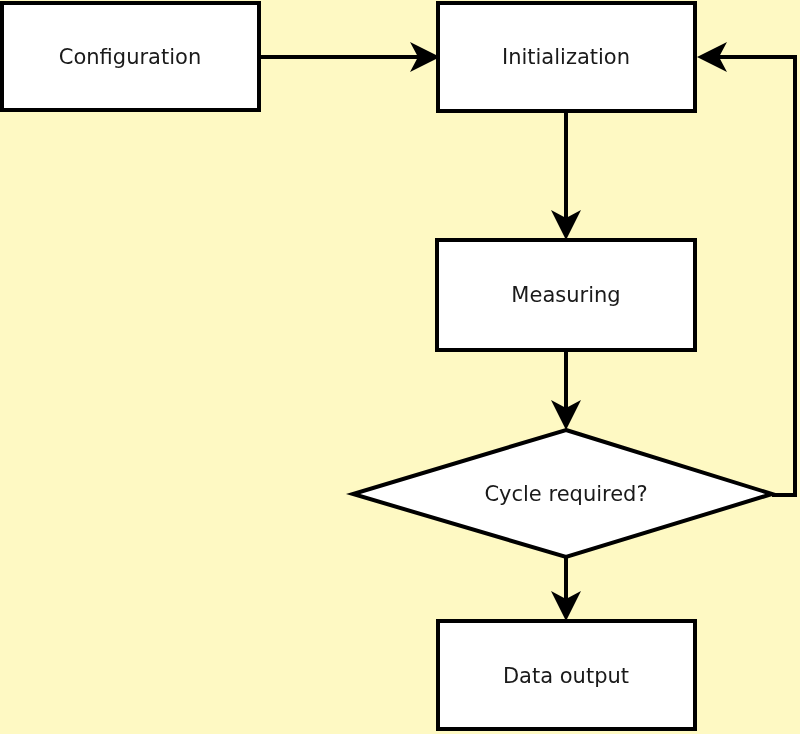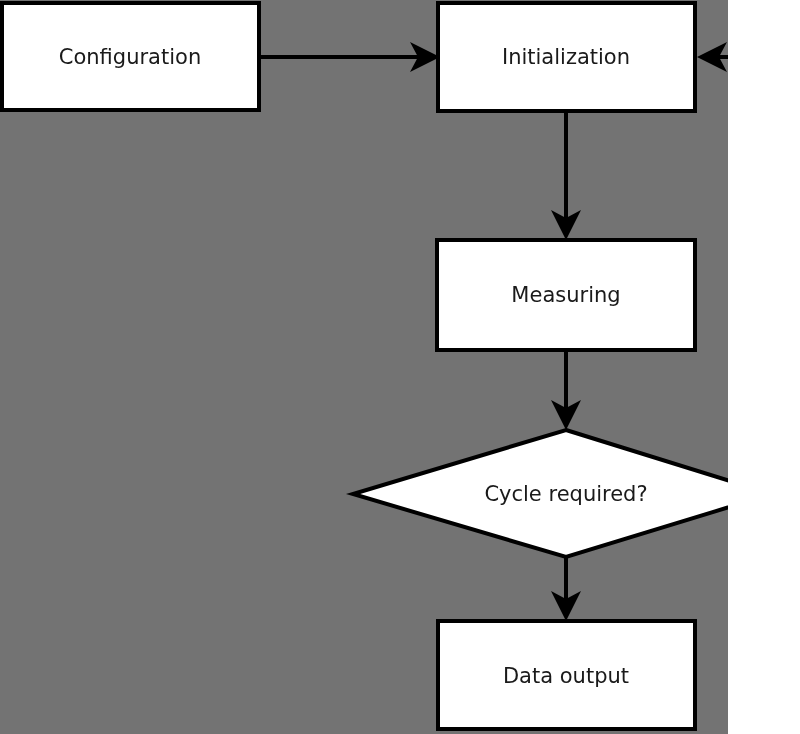--- a/index.html
+++ b/index.html
@@ -6,23 +6,23 @@
   html, body {
     margin: 0;
     padding: 0;
     background: #ffffff;
   }
   body {
     font-family: "DejaVu Sans", sans-serif;
   }
   #diagram-root {
     position: relative;
-    width: 728px;
+    width: 800px;
     height: 734px;
-    background: #737373;
+    background: #fef9c3;
     overflow: hidden;
     text-align: right;
   }
   #flow-svg {
     position: absolute;
     left: 0;
     top: 0;
     width: 800px;
     height: 734px;
     display: block;

